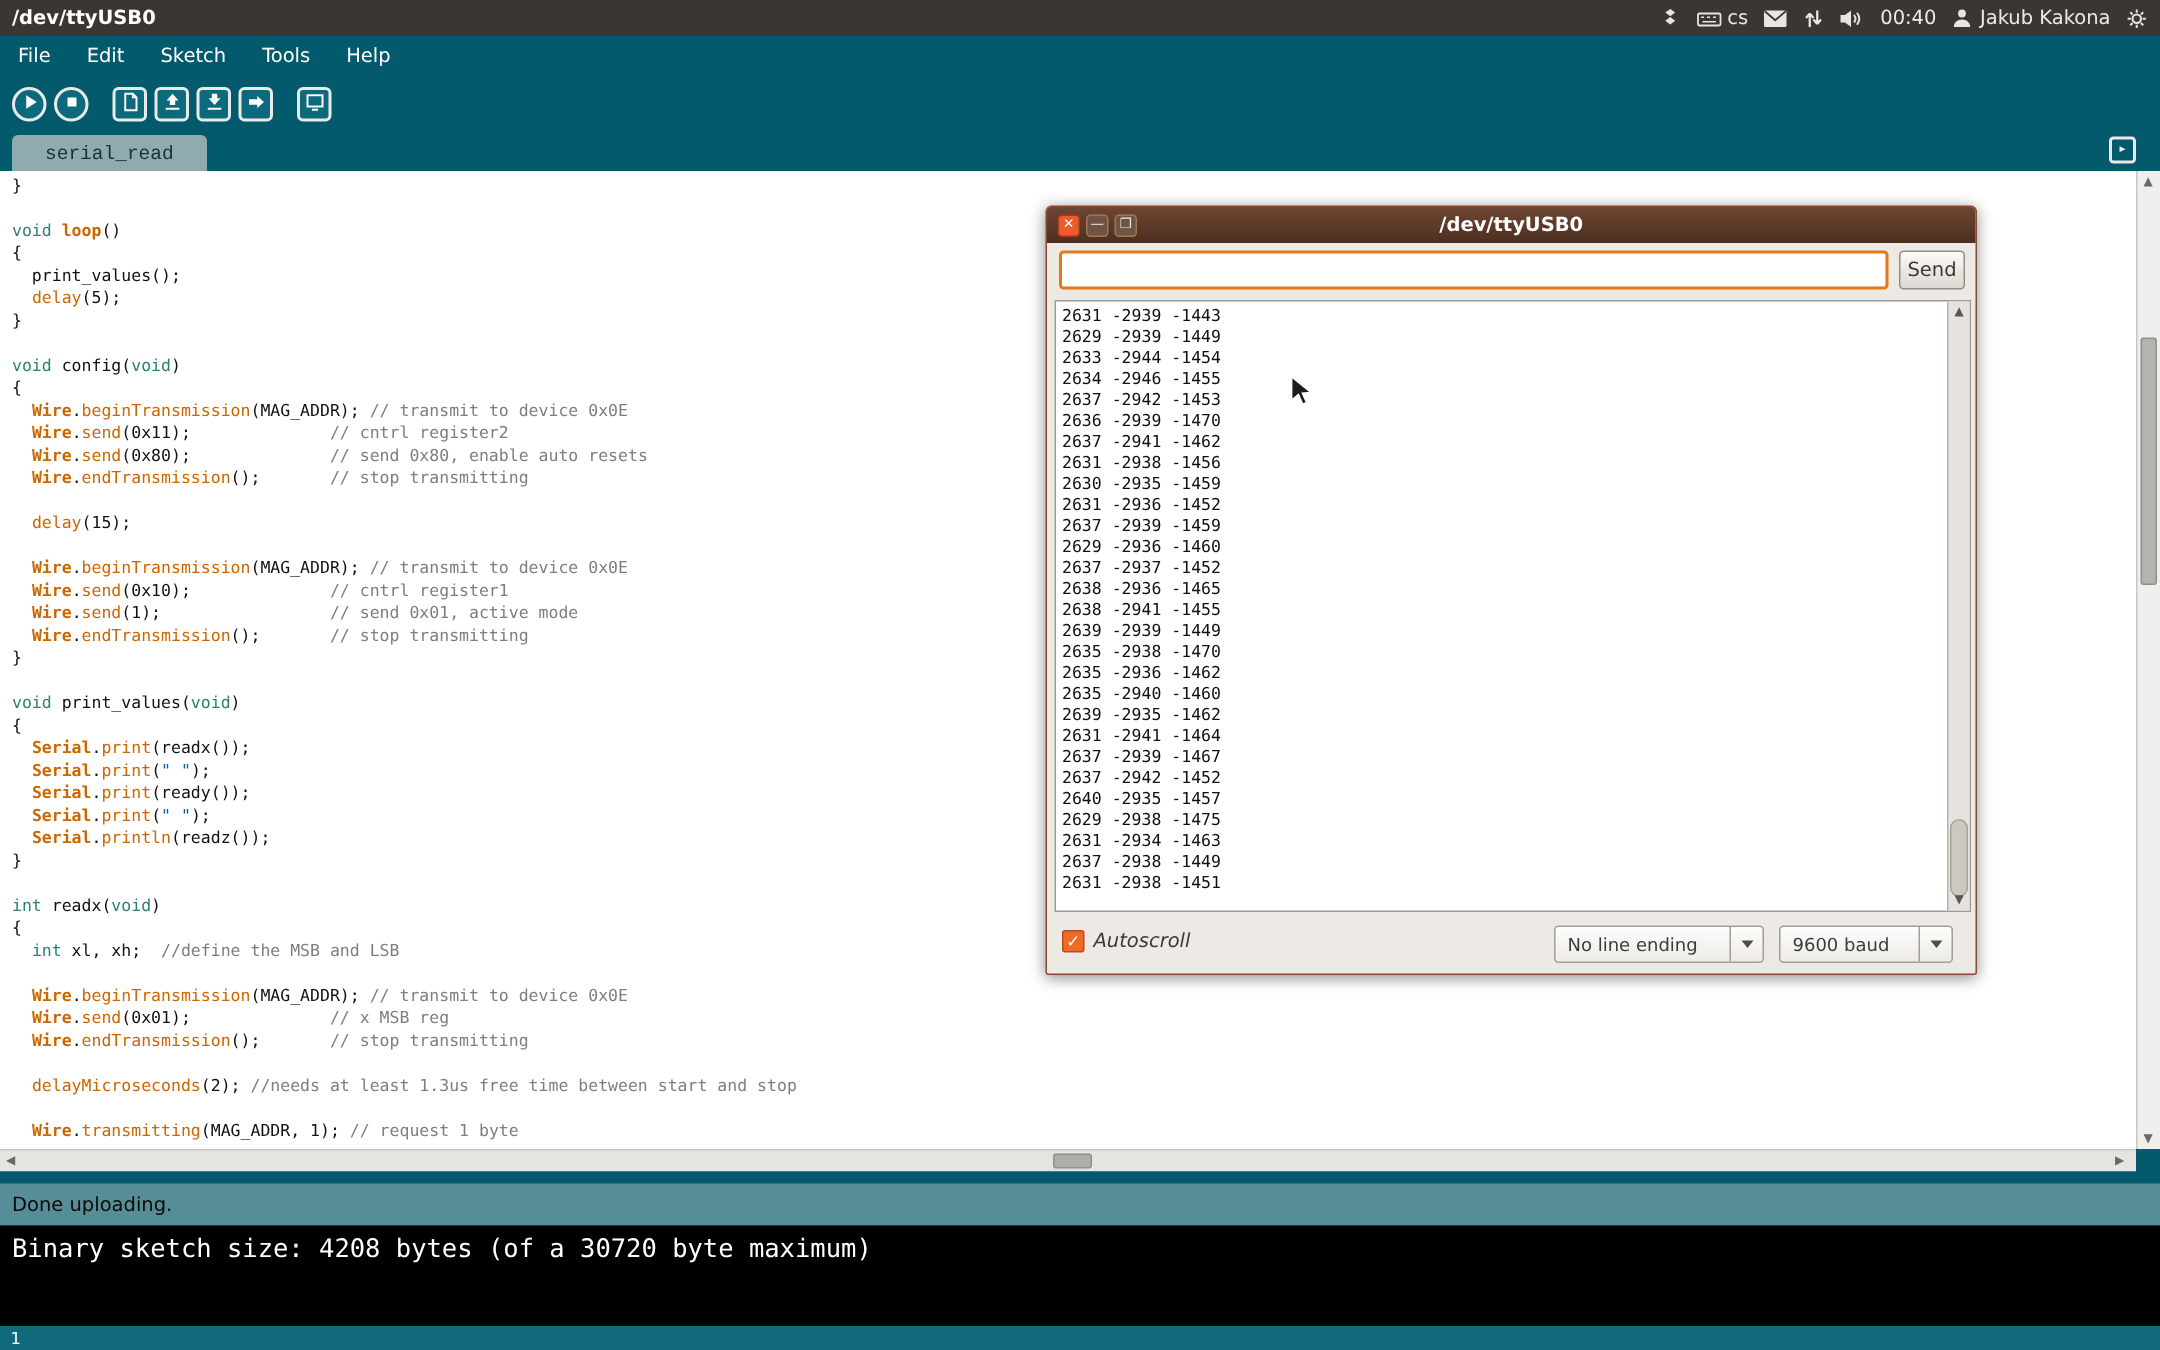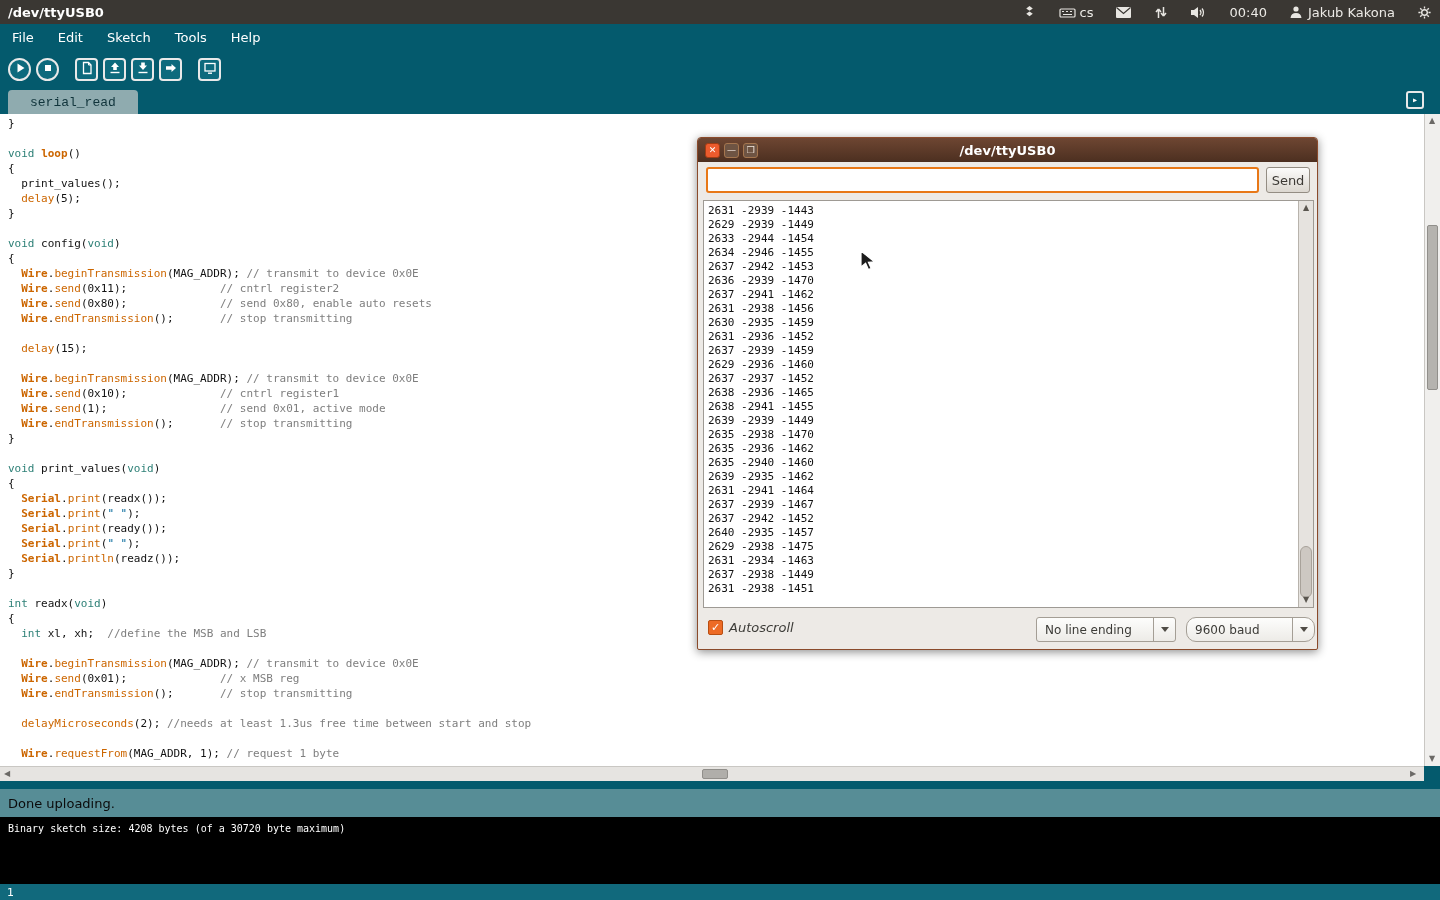--- a/index.html
+++ b/index.html
@@ -3,21 +3,21 @@
 <meta charset="utf-8">
 <style>
   * { margin:0; padding:0; box-sizing:border-box; }
   html,body { width:1440px; height:900px; overflow:hidden; background:#045a6d;
               font-family:"DejaVu Sans","Liberation Sans",sans-serif; }
 
   
   #sysbar { position:absolute; left:0; top:0; width:1440px; height:24px;
             background:#3a3733; color:#fff; display:flex; align-items:center; z-index:50; }
   #sysbar .apptitle { font-weight:bold; font-size:13px; margin-left:8px; }
-  #tray { margin-left:auto; display:flex; align-items:center; gap:22px; margin-right:8px; font-size:13px; color:#eceae6; }
+  #tray { margin-left:auto; display:flex; align-items:center; gap:10px; margin-right:8px; font-size:13px; color:#eceae6; }
   #tray svg { display:block; }
   .traytxt { font-size:13px; }
 
   
   #menubar { position:absolute; left:0; top:24px; width:1372px; height:27px;
              background:#045a6d; display:flex; align-items:center; color:#fff; font-size:13px; }
   .menu-item { padding:5px 12px; cursor:default; }
   #toolbar { position:absolute; left:0; top:51px; width:1440px; height:37px;
              background:#045a6d; display:flex; align-items:center; padding-left:8px; }
   .tb-btn { width:23px; height:23px; border:2px solid #e9e9e9; background:#0d6a7d;
@@ -57,21 +57,21 @@
              background:#e6e4e1; border-top:1px solid #c9c7c3; }
   #hscroll .thumb { position:absolute; left:702px; top:2px; width:26px; height:10px;
                     background:#b0aeaa; border:1px solid #918f8b; border-radius:2px; }
   .hsb-arrow { position:absolute; top:2px; font-size:8px; color:#6b6966; }
 
   
   #chromegap { position:absolute; left:0; top:781px; width:1440px; height:8px; background:#045a6d; }
   #statusbar { position:absolute; left:0; top:789px; width:1440px; height:28px; background:#578d96;
                color:#0b0b0b; font-size:13px; display:flex; align-items:center; padding-left:8px; }
   #console { position:absolute; left:0; top:817px; width:1440px; height:67px; background:#000;
-             color:#fff; font-family:"DejaVu Sans Mono","Liberation Mono",monospace; font-size:10px;
+             color:#fff; font-family:"DejaVu Sans Mono","Liberation Mono",monospace; font-size:17px;
              padding:6px 8px; }
   #footer { position:absolute; left:0; top:884px; width:1440px; height:16px; background:#11697c;
             color:#fff; font-size:11px; display:flex; align-items:center; padding-left:7px; }
 
   
   #serialwin { position:absolute; left:697px; top:137px; width:621px; height:513px;
                background:#edeae6; border:1px solid #8a4a2b; border-radius:4px 4px 2px 2px;
                box-shadow:0 2px 10px rgba(0,0,0,.45); z-index:100; }
   #serial-titlebar { position:absolute; left:0; top:0; width:100%; height:24px;
                      background:linear-gradient(#6e4632,#4c2f20); border-radius:3px 3px 0 0;
@@ -112,21 +112,21 @@
   #autoscroll-label { position:absolute; left:31px; top:4px; font-size:13px; color:#3c3b37;font-style:italic; }
   .combo { position:absolute; top:1px; height:25px; background:linear-gradient(#fdfdfc,#edebe7);
            border:1px solid #a49e95; border-radius:3px; font-size:12px; color:#3c3b37;
            display:flex; align-items:center; }
   .combo .val { flex:1; padding-left:8px; white-space:nowrap; overflow:hidden; }
   .combo .arrowbox { width:22px; height:100%; border-left:1px solid #a49e95;
                      display:flex; align-items:center; justify-content:center; }
   .combo .arr { width:0; height:0; border-left:4px solid transparent;
                 border-right:4px solid transparent; border-top:5px solid #504c46; }
   #combo-lineending { left:338px; width:140px; }
-  #combo-baud { left:488px; width:129px;border-radius:10px; }
+  #combo-baud { left:488px; width:116px; }
 
   
   #cursor { position:absolute; left:860px; top:250px; z-index:999; }
 </style>
 </head>
 <body>
 
 <div id="sysbar">
   <span class="apptitle">/dev/ttyUSB0</span>
   <div id="tray">
@@ -277,21 +277,21 @@
     <div class="code-line"><span class="t">int</span><span class="p"> readx(</span><span class="t">void</span><span class="p">)</span></div>
     <div class="code-line"><span class="p">{</span></div>
     <div class="code-line"><span class="p">  </span><span class="t">int</span><span class="p"> xl, xh;  </span><span class="c">//define the MSB and LSB</span></div>
     <div class="code-line"></div>
     <div class="code-line"><span class="p">  </span><span class="b">Wire</span><span class="p">.</span><span class="f">beginTransmission</span><span class="p">(MAG_ADDR); </span><span class="c">// transmit to device 0x0E</span></div>
     <div class="code-line"><span class="p">  </span><span class="b">Wire</span><span class="p">.</span><span class="f">send</span><span class="p">(0x01);              </span><span class="c">// x MSB reg</span></div>
     <div class="code-line"><span class="p">  </span><span class="b">Wire</span><span class="p">.</span><span class="f">endTransmission</span><span class="p">();       </span><span class="c">// stop transmitting</span></div>
     <div class="code-line"></div>
     <div class="code-line"><span class="p">  </span><span class="f">delayMicroseconds</span><span class="p">(2); </span><span class="c">//needs at least 1.3us free time between start and stop</span></div>
     <div class="code-line"></div>
-    <div class="code-line"><span class="p">  </span><span class="b">Wire</span><span class="p">.</span><span class="f">requestFrom</span><span class="p">(MAG_ADDR, 1); </span><span class="c">// request 1 byte</span></div>
+    <div class="code-line"><span class="p">  </span><span class="b">Wire</span><span class="p">.</span><span class="f">transmitting</span><span class="p">(MAG_ADDR, 1); </span><span class="c">// request 1 byte</span></div>
   </div>
 
 <div id="vscroll">
   <span class="sb-arrow" style="top:2px">▲</span>
   <div class="thumb"></div>
   <span class="sb-arrow" style="top:640px">▼</span>
 </div>
 <div id="hscroll">
   <span class="hsb-arrow" style="left:4px">◀</span>
   <div class="thumb"></div>

